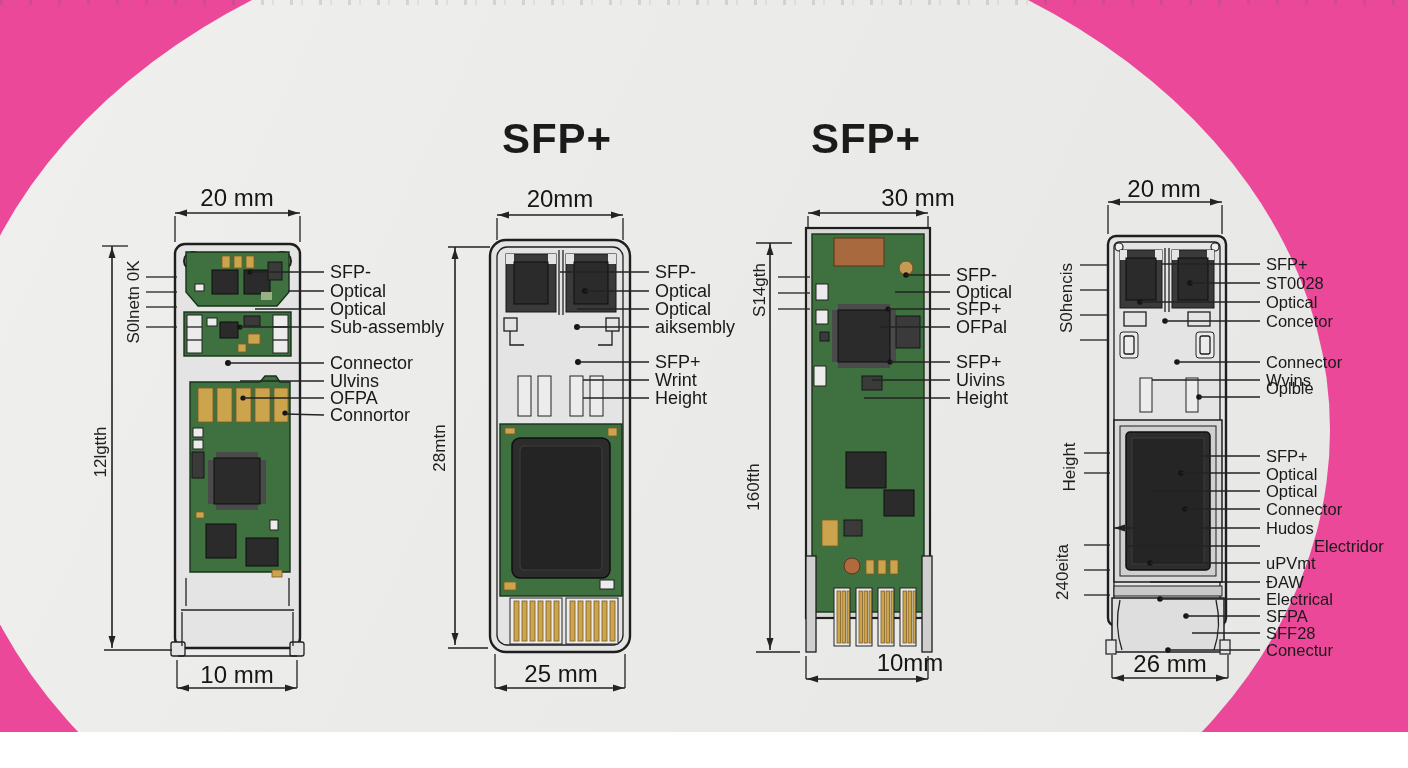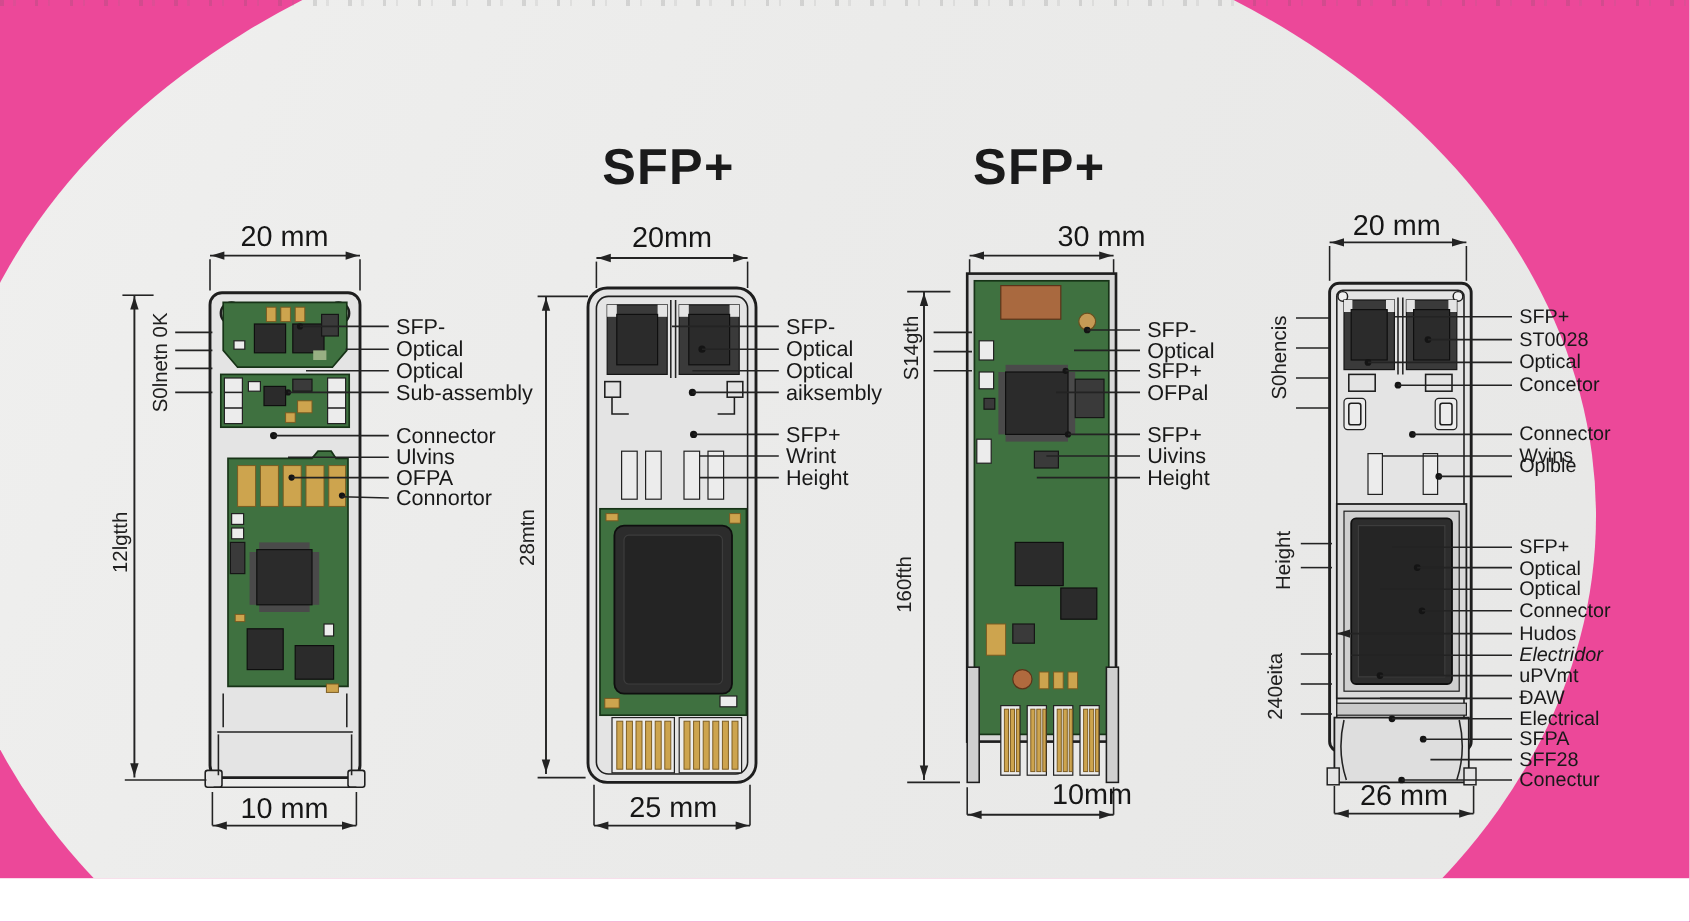--- a/index.html
+++ b/index.html
@@ -438,20 +438,20 @@
   <div class="lbl sm" style="left:1266px;top:302px;">Optical</div>
   <div class="lbl sm" style="left:1266px;top:321px;">Concetor</div>
   <div class="lbl sm" style="left:1266px;top:362px;">Connector</div>
   <div class="lbl sm" style="left:1266px;top:380px;">Wvins</div>
   <div class="lbl sm" style="left:1266px;top:388px;">Oplble</div>
   <div class="lbl sm" style="left:1266px;top:456px;">SFP+</div>
   <div class="lbl sm" style="left:1266px;top:474px;">Optical</div>
   <div class="lbl sm" style="left:1266px;top:491px;">Optical</div>
   <div class="lbl sm" style="left:1266px;top:509px;">Connector</div>
   <div class="lbl sm" style="left:1266px;top:528px;">Hudos</div>
-  <div class="lbl sm" style="left:1266px;top:546px;font-style:italic;">Electridor</div>
+  <div class="lbl sm" style="left:1314px;top:546px;">Electridor</div>
   <div class="lbl sm" style="left:1266px;top:563px;">uPVmt</div>
   <div class="lbl sm" style="left:1266px;top:582px;">ĐAW</div>
   <div class="lbl sm" style="left:1266px;top:599px;">Electrical</div>
   <div class="lbl sm" style="left:1266px;top:616px;">SFPA</div>
   <div class="lbl sm" style="left:1266px;top:633px;">SFF28</div>
   <div class="lbl sm" style="left:1266px;top:650px;">Conectur</div>
 </div>
 
 </body></html>

